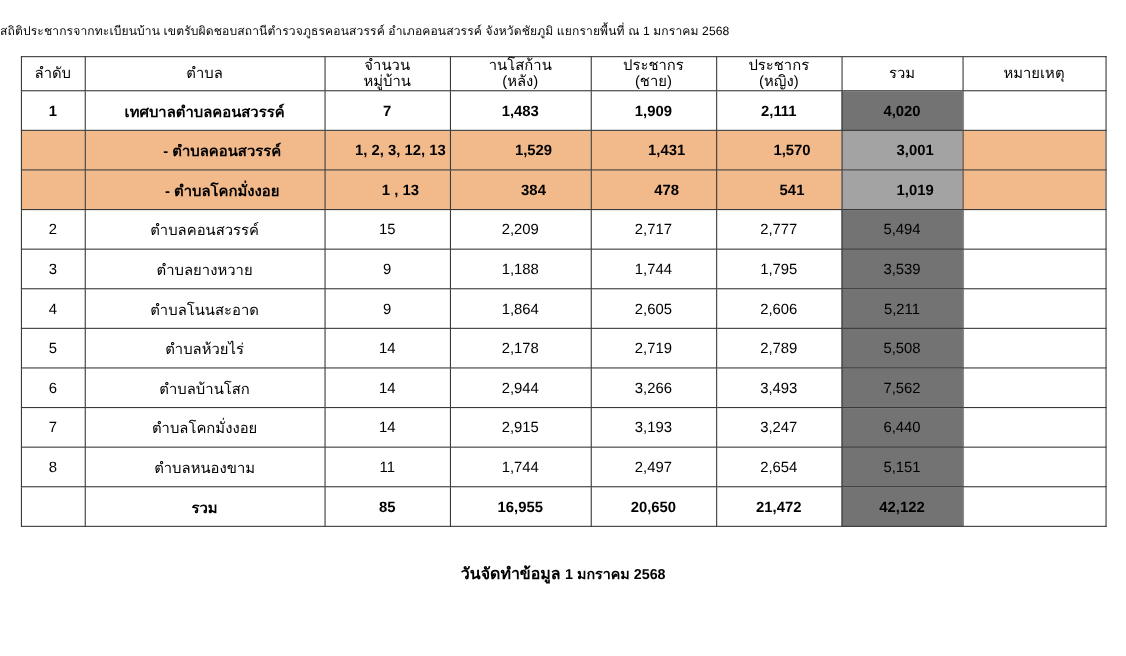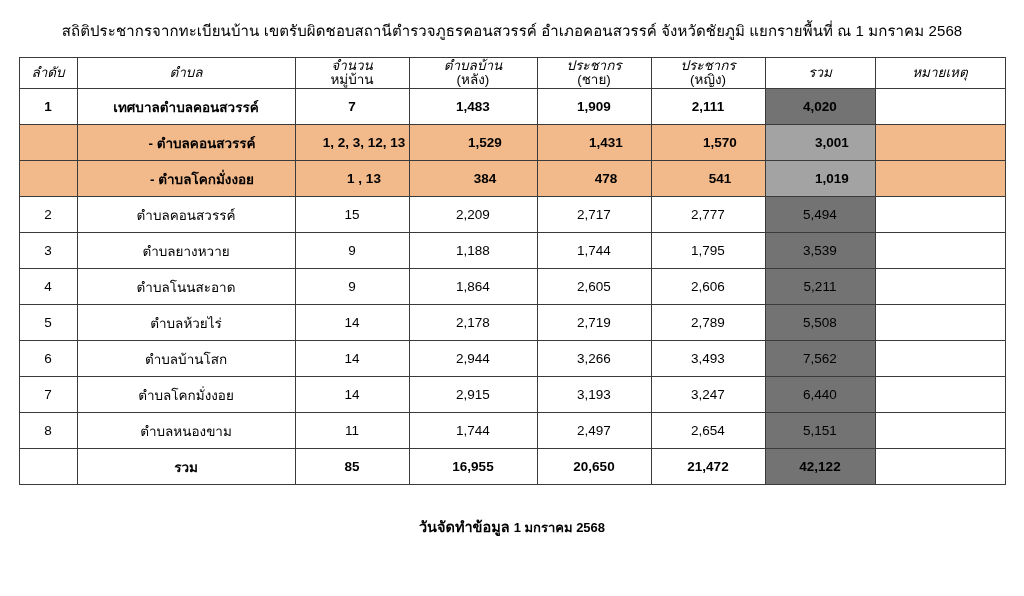--- a/index.html
+++ b/index.html
@@ -14,22 +14,21 @@
     color: #000000;
     overflow: hidden;
   }
   .page {
     position: relative;
     width: 1024px;
     height: 596px;
     box-sizing: border-box;
   }
   .doc-title {
-    text-align: center;
-    font-size: 15px;
+    font-size: 11px;
     font-weight: 400;
     padding-top: 19px;
     padding-bottom: 14px;
     letter-spacing: 0.1px;
   }
   table.stat {
     border-collapse: collapse;
     margin: 0 auto;
     width: 986px;
     table-layout: fixed;
@@ -41,21 +40,21 @@
     text-align: center;
     vertical-align: middle;
     padding: 0;
     height: 36px;
     box-sizing: border-box;
   }
   thead td {
     height: 31px !important;
     font-weight: 400;
   }
-  thead td .l1 { display:block; line-height: 1.05; font-style: italic; }
+  thead td .l1 { display:block; line-height: 1.05; }
   thead td .l2 { display:block; line-height: 1.05; }
   .col-no    { width: 58px; }
   .col-name  { width: 218px; }
   .col-moo   { width: 114px; }
   .col-house { width: 128px; }
   .col-male  { width: 114px; }
   .col-female{ width: 114px; }
   .col-total { width: 110px; }
   .col-note  { width: 130px; }
 
@@ -110,21 +109,21 @@
         </td>
         <td>
           <span class="l1">ตำบล</span>
           <span class="l2"></span>
         </td>
         <td>
           <span class="l1">จำนวน</span>
           <span class="l2">หมู่บ้าน</span>
         </td>
         <td>
-          <span class="l1">ตำบลบ้าน</span>
+          <span class="l1">านโสก้าน</span>
           <span class="l2">(หลัง)</span>
         </td>
         <td>
           <span class="l1">ประชากร</span>
           <span class="l2">(ชาย)</span>
         </td>
         <td>
           <span class="l1">ประชากร</span>
           <span class="l2">(หญิง)</span>
         </td>

